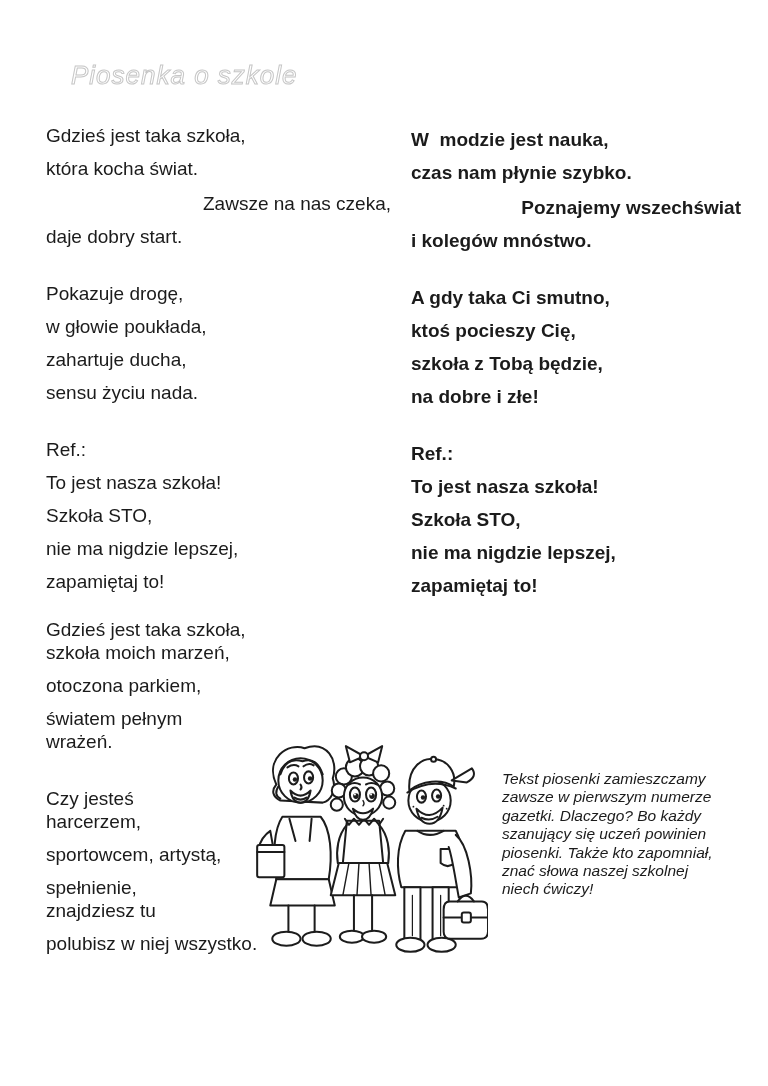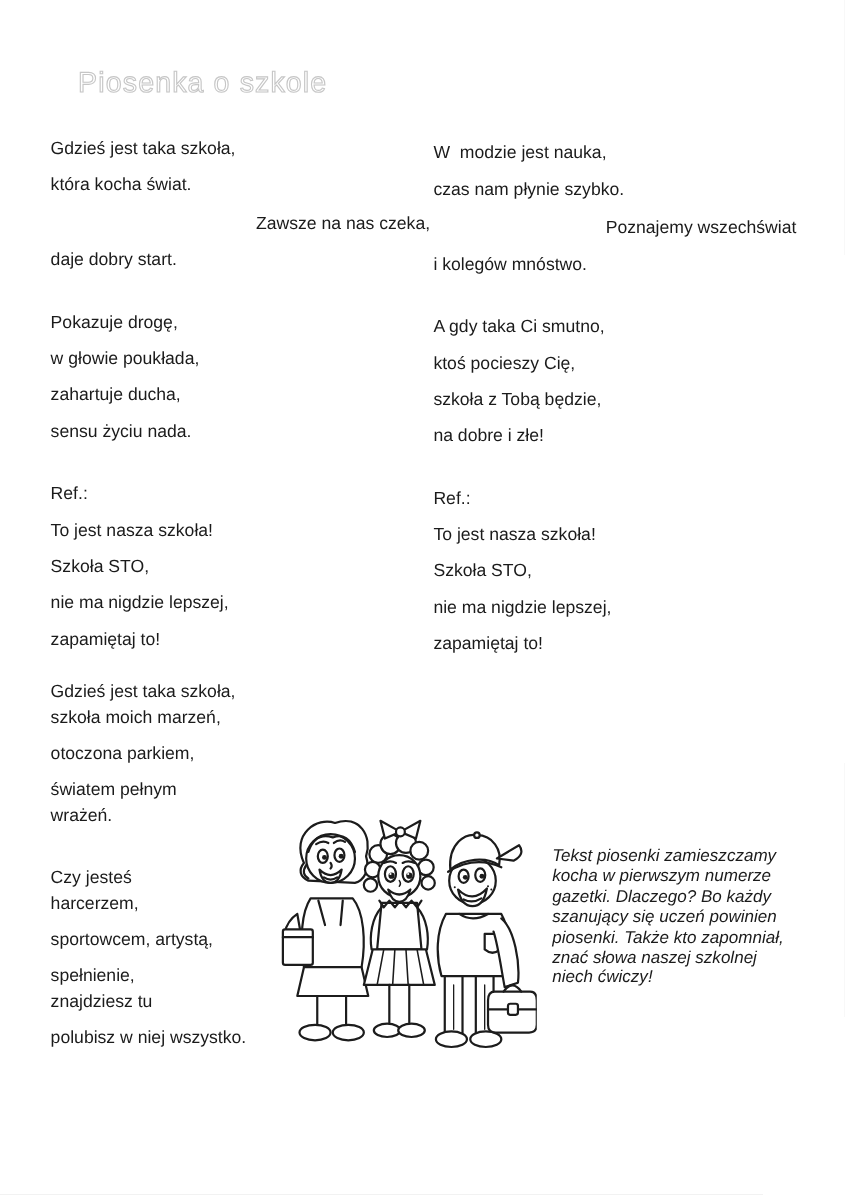--- a/index.html
+++ b/index.html
@@ -15,31 +15,32 @@
   }
   .title {
     position: absolute;
     left: 71px;
     top: 60px;
     margin: 0;
     font-size: 26px;
     font-weight: 400;
     letter-spacing: 1px;
     color: #ffffff;
+    font-style: italic;
     -webkit-text-stroke: 1px #c6c6c6;
   }
   @supports not (-webkit-text-stroke: 1px #000) {
     .title { color: #d4d4d4; }
   }
   .col {
     position: absolute;
-    font-size: 16px;
+    font-size: 19px;
   }
   .col1 { left: 46px; top: 124px; width: 345px; }
-  .col2 { left: 394px; top: 128px; width: 330px; }
+  .col2 { left: 411px; top: 128px; width: 330px; font-weight: bold; }
   .para { margin: 0 0 10px 0; }
   .lyric-line {
     display: block;
     line-height: 23px;
     white-space: pre-wrap;
   }
   .gap-s { margin-top: 12px; text-align: right; }
   .gap-m { margin-top: 25px; }
   .gap-l { margin-top: 34px; }
   .illustration {
@@ -273,21 +274,21 @@
           <path d="M112,50 Q118,47 123,50 M129,50 Q134,47 140,50" fill="none"></path>
           <path d="M126,66 q2,3 0,5" fill="none" stroke-width="1.4"></path>
           <path d="M116,74 Q126,83 136,74 Q133,85 126,85 Q119,85 116,74 Z"></path>
         </g>
       </g>
     </svg>
   </figure>
 
   <aside class="note">
       <span class="note-line">Tekst piosenki zamieszczamy</span>
-      <span class="note-line">kocha w pierwszym numerze</span>
+      <span class="note-line">zawsze w pierwszym numerze</span>
       <span class="note-line">gazetki. Dlaczego? Bo każdy</span>
       <span class="note-line">szanujący się uczeń powinien</span>
       <span class="note-line">piosenki. Także kto zapomniał,</span>
       <span class="note-line">znać słowa naszej szkolnej</span>
       <span class="note-line">niech ćwiczy!</span>
     </aside>
 
 </div>
 
 </body></html>

